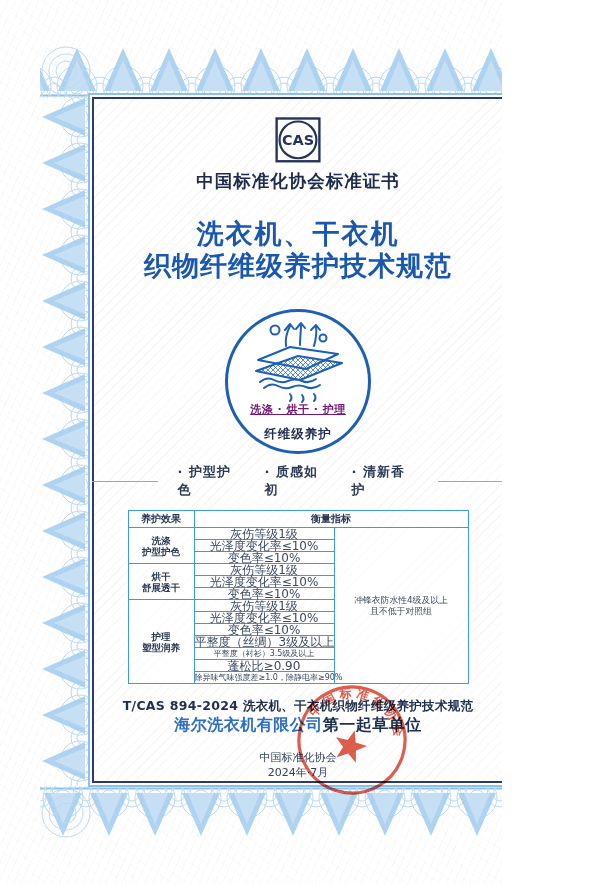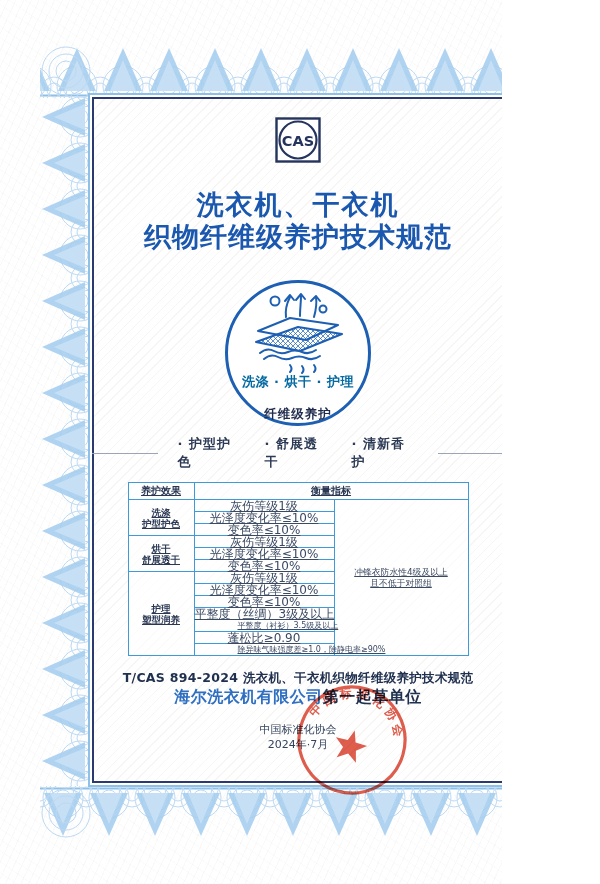--- a/index.html
+++ b/index.html
@@ -26,33 +26,33 @@
   .cas-logo{margin-top:20px;width:46px;height:46px;}
   
   .cert-header{margin-top:7px;font-size:17.5px;font-weight:bold;color:#1f2c4d;letter-spacing:1px;line-height:22px;}
   
   .title1{margin-top:26px;font-size:27px;font-weight:bold;color:#1a57ae;letter-spacing:2px;line-height:32px;}
   .title2{font-size:27px;font-weight:bold;color:#1a57ae;letter-spacing:1px;line-height:32px;}
   
   .badge{margin-top:27px;width:140px;height:140px;border-radius:50%;border:3px solid #1d5fb2;
     background:#fff;display:flex;flex-direction:column;align-items:center;position:relative;}
   .badge svg{margin-top:8px;}
-  .badge-t1{font-size:13px;font-weight:bold;color:#0369a1;margin-top:-2px;letter-spacing:0.5px;}
-  .badge-t2{font-size:12.5px;font-weight:bold;color:#1f2c4d;margin-top:15px;letter-spacing:1px;}
+  .badge-t1{font-size:11px;font-weight:bold;color:#701a75;margin-top:-2px;letter-spacing:0.5px;text-decoration:underline;}
+  .badge-t2{font-size:12.5px;font-weight:bold;color:#1f2c4d;margin-top:9px;letter-spacing:1px;}
   
   .tagline-row{margin-top:9px;display:flex;align-items:center;gap:20px;}
   .tagline-row .rule{width:66px;height:1px;background:#9aa5b5;}
   .tagline{font-size:13px;font-weight:bold;color:#2c3a55;letter-spacing:1px;}
   
   table.care{border-collapse:collapse;table-layout:fixed;width:340px;margin-top:11px;
     background:rgba(255,255,255,0.55);}
-  table.care th, table.care td{border:1.5px solid #3e9ad8;text-align:center;vertical-align:middle;padding:0;text-decoration:underline;}
+  table.care th, table.care td{border:1.5px solid #3e9ad8;text-align:center;vertical-align:middle;padding:0;}
   table.care th{height:16px;font-size:10px;font-weight:bold;color:#2a3854;}
   td.c-metric{height:11px;font-size:12px;line-height:10px;color:#3b4a63;white-space:nowrap;}
-  td.c-metric.small{font-size:8px;padding-left:43px;}
+  td.c-metric.small{font-size:8px;}
   td.c-label{font-size:9.5px;font-weight:bold;color:#2a3854;line-height:11px;}
   td.c-side{font-size:8.8px;color:#3b4a63;line-height:11px;}
   
   .standard-line{margin-top:14px;font-size:12.5px;font-weight:bold;color:#20304f;letter-spacing:0.3px;}
   .company-line{font-size:16px;font-weight:bold;letter-spacing:0.5px;}
   .company-line .company{color:#2e6fc2;}
   .company-line .role{color:#20304f;}
   .issuer{margin-top:15px;font-size:11px;color:#33425c;line-height:13px;}
   .date{margin-top:2px;font-size:11px;color:#33425c;line-height:13px;}
   
@@ -119,20 +119,21 @@
   <div class="frame"></div>
 
   <div class="content">
 
     <svg class="cas-logo" viewBox="0 0 46 46">
       <rect x="1.5" y="1.5" width="43" height="43" fill="#ffffff" stroke="#24345c" stroke-width="2.4"></rect>
       <circle cx="23" cy="23" r="18.5" fill="none" stroke="#24345c" stroke-width="2.2"></circle>
       <text x="23" y="28.5" text-anchor="middle" font-size="14.5" font-weight="bold" fill="#24345c">CAS</text>
     </svg>
 
+    <div class="cert-header">中国标准化协会标准证书</div>
 
     <div class="title1">洗衣机、干衣机</div>
     <div class="title2">织物纤维级养护技术规范</div>
 
     <div class="badge">
       <svg width="100" height="84" viewBox="0 0 100 84" fill="none">
         <defs>
           <pattern id="hatch" width="5" height="5" patternUnits="userSpaceOnUse">
             <path d="M0,5 L5,0 M0,0 L5,5" stroke="#1d5fb2" stroke-width="0.7"></path>
           </pattern>
@@ -156,21 +157,21 @@
             <path d="M66,74 q3,4 0,7"></path>
         </g>
       </svg>
       <div class="badge-t1">洗涤 · 烘干 · 护理</div>
       <div class="badge-t2">纤维级养护</div>
     </div>
 
     <div class="tagline-row">
       <span class="rule"></span>
       <span class="tagline">· 护型护色</span>
-      <span class="tagline">· 舒展透干</span>
+      <span class="tagline">· 质感如初</span>
       <span class="tagline">· 清新香护</span>
       <span class="rule"></span>
     </div>
 
     <table class="care">
       <colgroup>
           <col style="width:66px">
           <col style="width:140px">
           <col style="width:134px">
         </colgroup>

